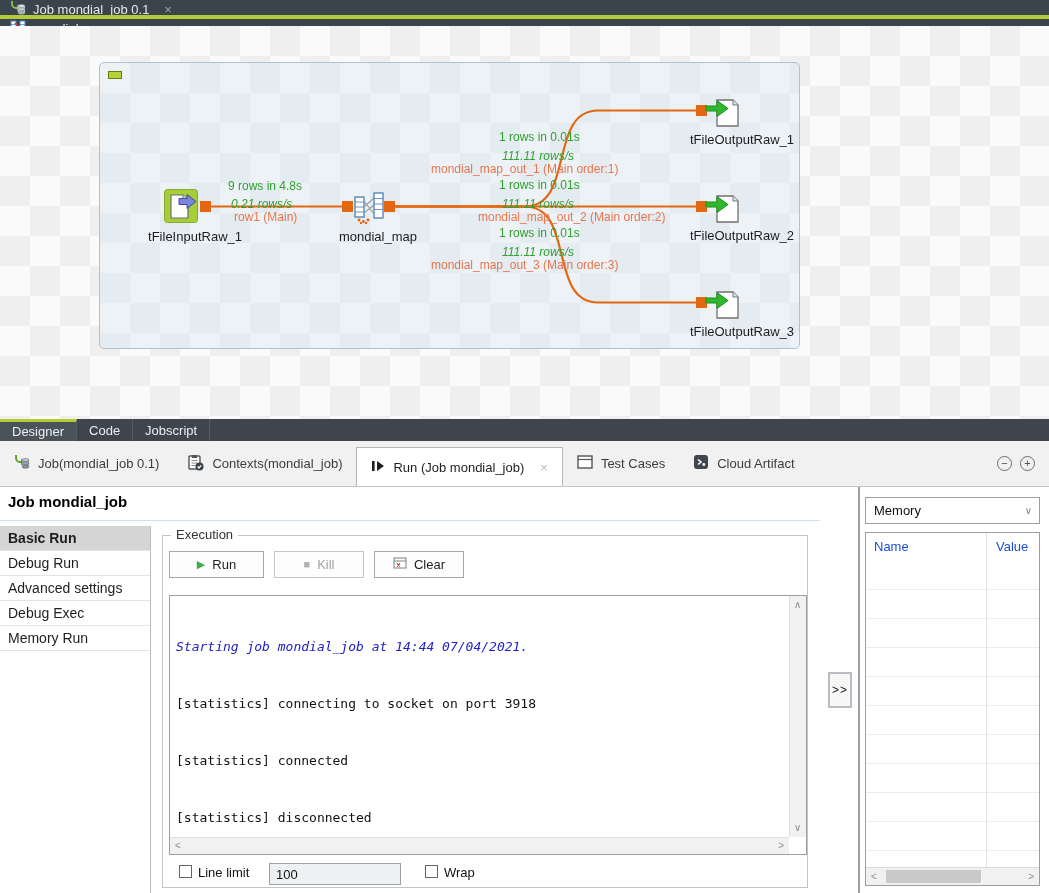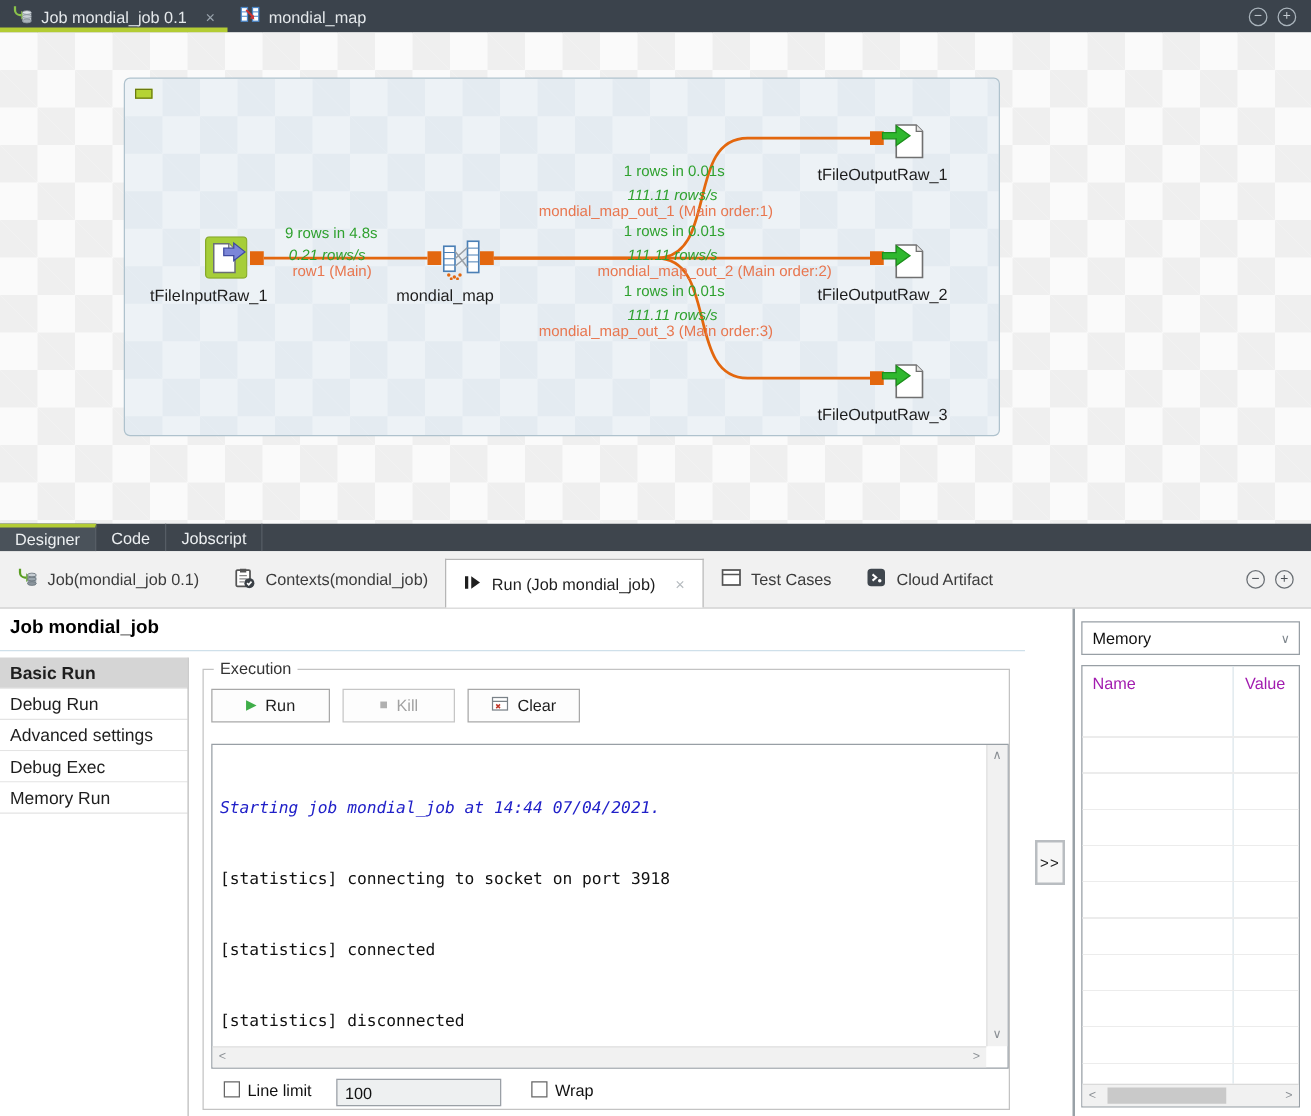--- a/index.html
+++ b/index.html
@@ -1,21 +1,21 @@
 <!DOCTYPE html>
 <html><head>
 <meta charset="utf-8">
 <style>
   html,body{margin:0;padding:0;background:#fff;}
   *{box-sizing:border-box;}
   #app{position:relative;width:1049px;height:893px;overflow:hidden;
        font-family:"Liberation Sans",sans-serif;background:#fff;}
 
   
-  .topbar{position:absolute;left:0;top:0;width:1049px;height:26px;background:#3b434c;display:flex;}
+  .topbar{position:absolute;left:0;top:0;width:1049px;height:26px;background:#3b434c;display:flex;flex-direction:column;}
   .ttab{position:relative;display:flex;align-items:center;gap:7px;padding:0 10px;color:#e4e8eb;font-size:13px;}
   .ttab .underline{position:absolute;left:0;right:0;bottom:0;height:4px;background:#b3cc34;}
   .tclose{color:#9aa4ad;margin-left:8px;font-size:13px;cursor:pointer;}
   .wincontrols{margin-left:auto;display:flex;gap:8px;align-items:center;padding-right:12px;color:#c4ccd2;}
   .circlebtn{width:15px;height:15px;border:1px solid #aab4bc;border-radius:50%;display:flex;
              align-items:center;justify-content:center;font-size:11px;line-height:1;cursor:pointer;}
   .circlebtn.dark{border-color:#6a6f74;color:#4c5156;}
 
   
   .workspace{position:absolute;left:0;top:26px;width:1049px;height:393px;background-color:#fafafa;
@@ -25,21 +25,21 @@
     background-size:60px 60px;background-position:0 0,30px 30px;}
   .canvas{position:absolute;left:99px;top:36px;width:701px;height:287px;border:1px solid #afc2cd;border-radius:5px;
     background-color:#edf2f6;
     background-image:
       linear-gradient(45deg,#e4ebf1 25%,transparent 25%,transparent 75%,#e4ebf1 75%),
       linear-gradient(45deg,#e4ebf1 25%,transparent 25%,transparent 75%,#e4ebf1 75%);
     background-size:60px 60px;background-position:0 0,30px 30px;}
   .note-icon{position:absolute;left:8px;top:8px;width:14px;height:8px;background:#b5d334;border:1px solid #6b7a10;}
   .wires{position:absolute;left:0;top:0;width:701px;height:287px;}
   .comp-icon{position:absolute;}
-  .comp-label{position:absolute;font-size:13px;color:#1d1d1d;text-align:left;white-space:nowrap;}
+  .comp-label{position:absolute;font-size:13px;color:#1d1d1d;text-align:right;white-space:nowrap;}
   .flowlabel{position:absolute;font-size:12px;white-space:nowrap;}
   .fl-green{color:#2fa12f;}
   .fl-rate{color:#2fa12f;font-style:italic;}
   .fl-coral{color:#e8764f;}
 
   
   .viewtabs{position:absolute;left:0;top:419px;width:1049px;height:22px;background:#3e454d;display:flex;}
   .vtab{display:flex;align-items:center;padding:0 12px;color:#eceff1;font-size:13px;border-right:1px solid #565d65;}
   .vtab.active{background:#4a525a;border-top:3px solid #b3cc34;}
 
@@ -83,21 +83,21 @@
 
   .expandbtn{position:absolute;left:828px;top:185px;width:24px;height:36px;border:2px solid #b9bdc1;background:#f7f7f7;
       font-size:12px;color:#222;display:flex;align-items:center;justify-content:center;letter-spacing:1px;cursor:pointer;}
   .sash{position:absolute;left:858px;top:0;bottom:0;width:2px;background:#99a1a7;}
 
   .rightpanel{position:absolute;left:865px;top:0;width:175px;bottom:0;}
   .combo{position:absolute;left:0;top:10px;width:175px;height:27px;border:1px solid #989fa5;background:#fff;
          display:flex;align-items:center;font-size:13px;color:#111;padding-left:8px;cursor:pointer;}
   .combo .chev{position:absolute;right:7px;color:#7d858c;font-size:10px;}
   .ctxtable{position:absolute;left:0;top:45px;width:175px;height:354px;border:1px solid #989fa5;background:#fff;}
-  .ctxhead{position:absolute;left:0;top:0;right:0;height:28px;font-size:13px;color:#a21caf;}
+  .ctxhead{position:absolute;left:0;top:0;right:0;height:28px;font-size:13px;color:#1d4ed8;}
   .ctxhead .h1{position:absolute;left:8px;top:6px;}
   .ctxhead .h2{position:absolute;left:130px;top:6px;}
   .coldiv{position:absolute;left:120px;top:0;bottom:18px;width:1px;background:#dce6ec;}
   .ctxbody{position:absolute;left:0;top:28px;right:0;bottom:18px;
       background:repeating-linear-gradient(to bottom,transparent 0 28px,#ececec 28px 29px);}
   .ctxhscroll{position:absolute;left:0;right:0;bottom:0;height:18px;background:#f1f1f1;border-top:1px solid #dadada;}
   .thumb{position:absolute;left:20px;top:2px;width:95px;height:13px;background:#c9c9c9;cursor:pointer;}
 </style>
 </head>
 <body>

